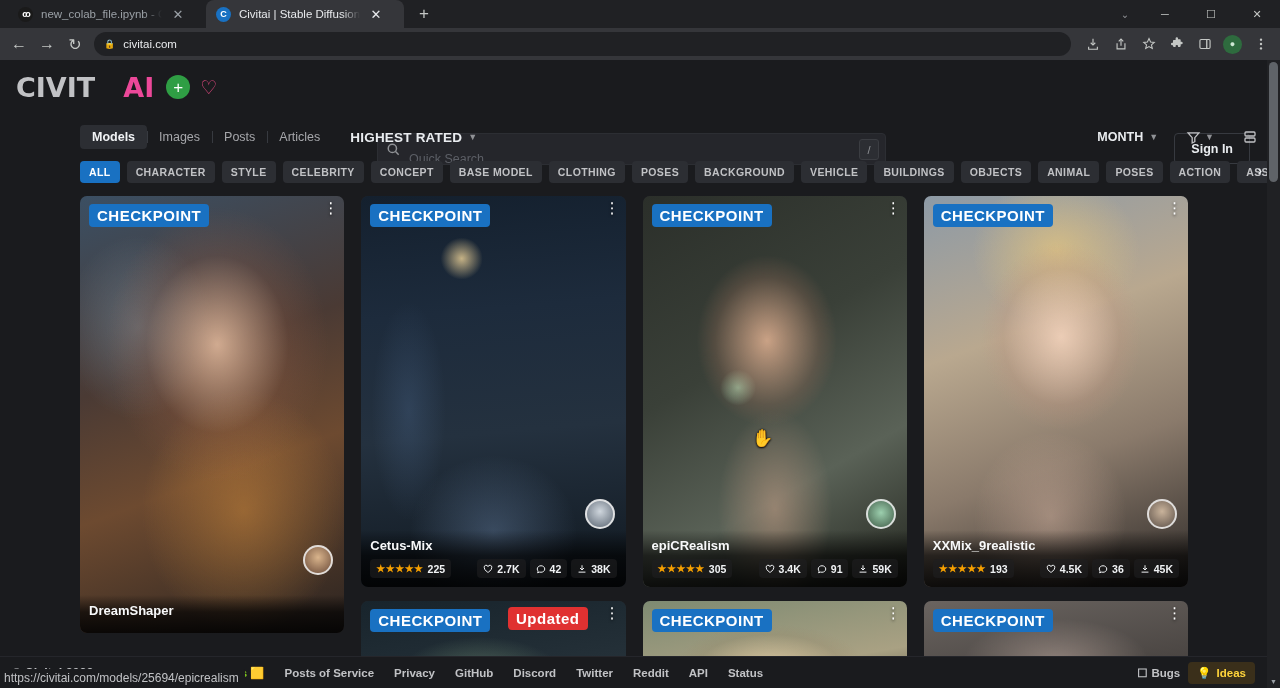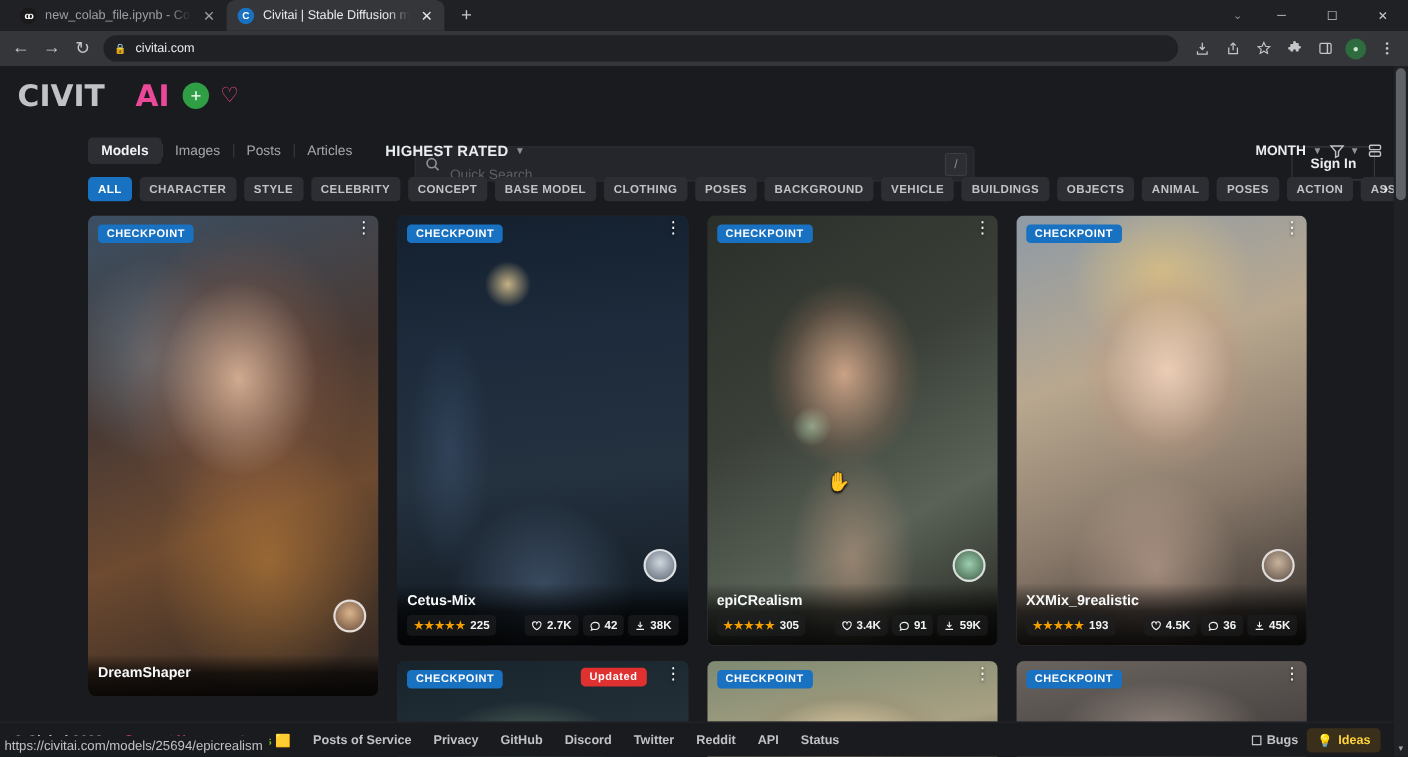--- a/index.html
+++ b/index.html
@@ -15,21 +15,21 @@
   .browser { width: 1280px; height: 688px; position: relative; }
 
   .tabstrip {
     height: 28px; background: #202124;
     display: flex; align-items: flex-end;
     padding-left: 8px; position: relative;
   }
   .tab {
     height: 28px; width: 198px;
     display: flex; align-items: center; gap: 8px;
-    padding: 0 8px 0 10px;
+    padding: 0 20px 0 10px;
     font-size: 11.5px; color: #9aa0a6;
     border-radius: 8px 8px 0 0;
     position: relative; cursor: default;
   }
   .tab.active { background: #35363A; color: #e8eaed; }
   .tab .favicon {
     width: 15px; height: 15px; border-radius: 50%;
     flex: 0 0 15px; display: flex; align-items: center; justify-content: center;
     font-size: 9px; font-weight: bold; color: #fff;
   }
@@ -173,21 +173,21 @@
     width:1px; background:#373A40;
   }
   .seg-item.active { background: #2C2E33; color: #F1F3F5; font-weight: 700; }
   .sortsel {
     margin-left: 18px; display: flex; align-items: center; gap: 6px;
     color: #E9ECEF; font-size: 13.5px; font-weight: 700; letter-spacing: .2px;
   }
   .chev { font-size: 9px; color: #909296; }
   .nav-right {
     position: absolute; right: 22px; top: 0; height: 34px;
-    display: flex; align-items: center; gap: 6px;
+    display: flex; align-items: center; gap: 28px;
   }
   .period { display: flex; align-items: center; gap: 6px; color: #E9ECEF; font-size: 12.5px; font-weight: 700; }
   .icon-btn { display: flex; align-items: center; gap: 4px; color: #C1C2C5; }
 
   
   .chips {
     display: flex; align-items: center; gap: 7px;
     padding: 0 16px 0 80px; height: 24px; margin-top: 6px;
     position: relative; overflow: hidden;
   }
@@ -213,21 +213,21 @@
   .col { width: 269px; display: flex; flex-direction: column; gap: 14px; }
 
   .card {
     position: relative; border-radius: 7px; overflow: hidden;
     background: #25262B; flex: 0 0 auto;
   }
   .card .art { position: absolute; inset: 0; }
   .badge {
     position: absolute; top: 8px; left: 9px;
     background: #1971c2; color: #fff;
-    font-size: 10px; font-weight: 700; letter-spacing: .5px;
+    font-size: 15px; font-weight: 700; letter-spacing: .5px;
     padding: 3px 8px; border-radius: 4px;
   }
   .badge.updated { background: #e03131; left: auto; right: 38px; top: 6px; }
   .dots {
     position: absolute; top: 7px; right: 9px;
     color: #fff; font-size: 15px; line-height: .62; letter-spacing: 0;
     width: 12px; text-align: center; text-shadow: 0 1px 3px rgba(0,0,0,.8);
   }
   .cardavatar {
     position: absolute; right: 11px; bottom: 58px;

